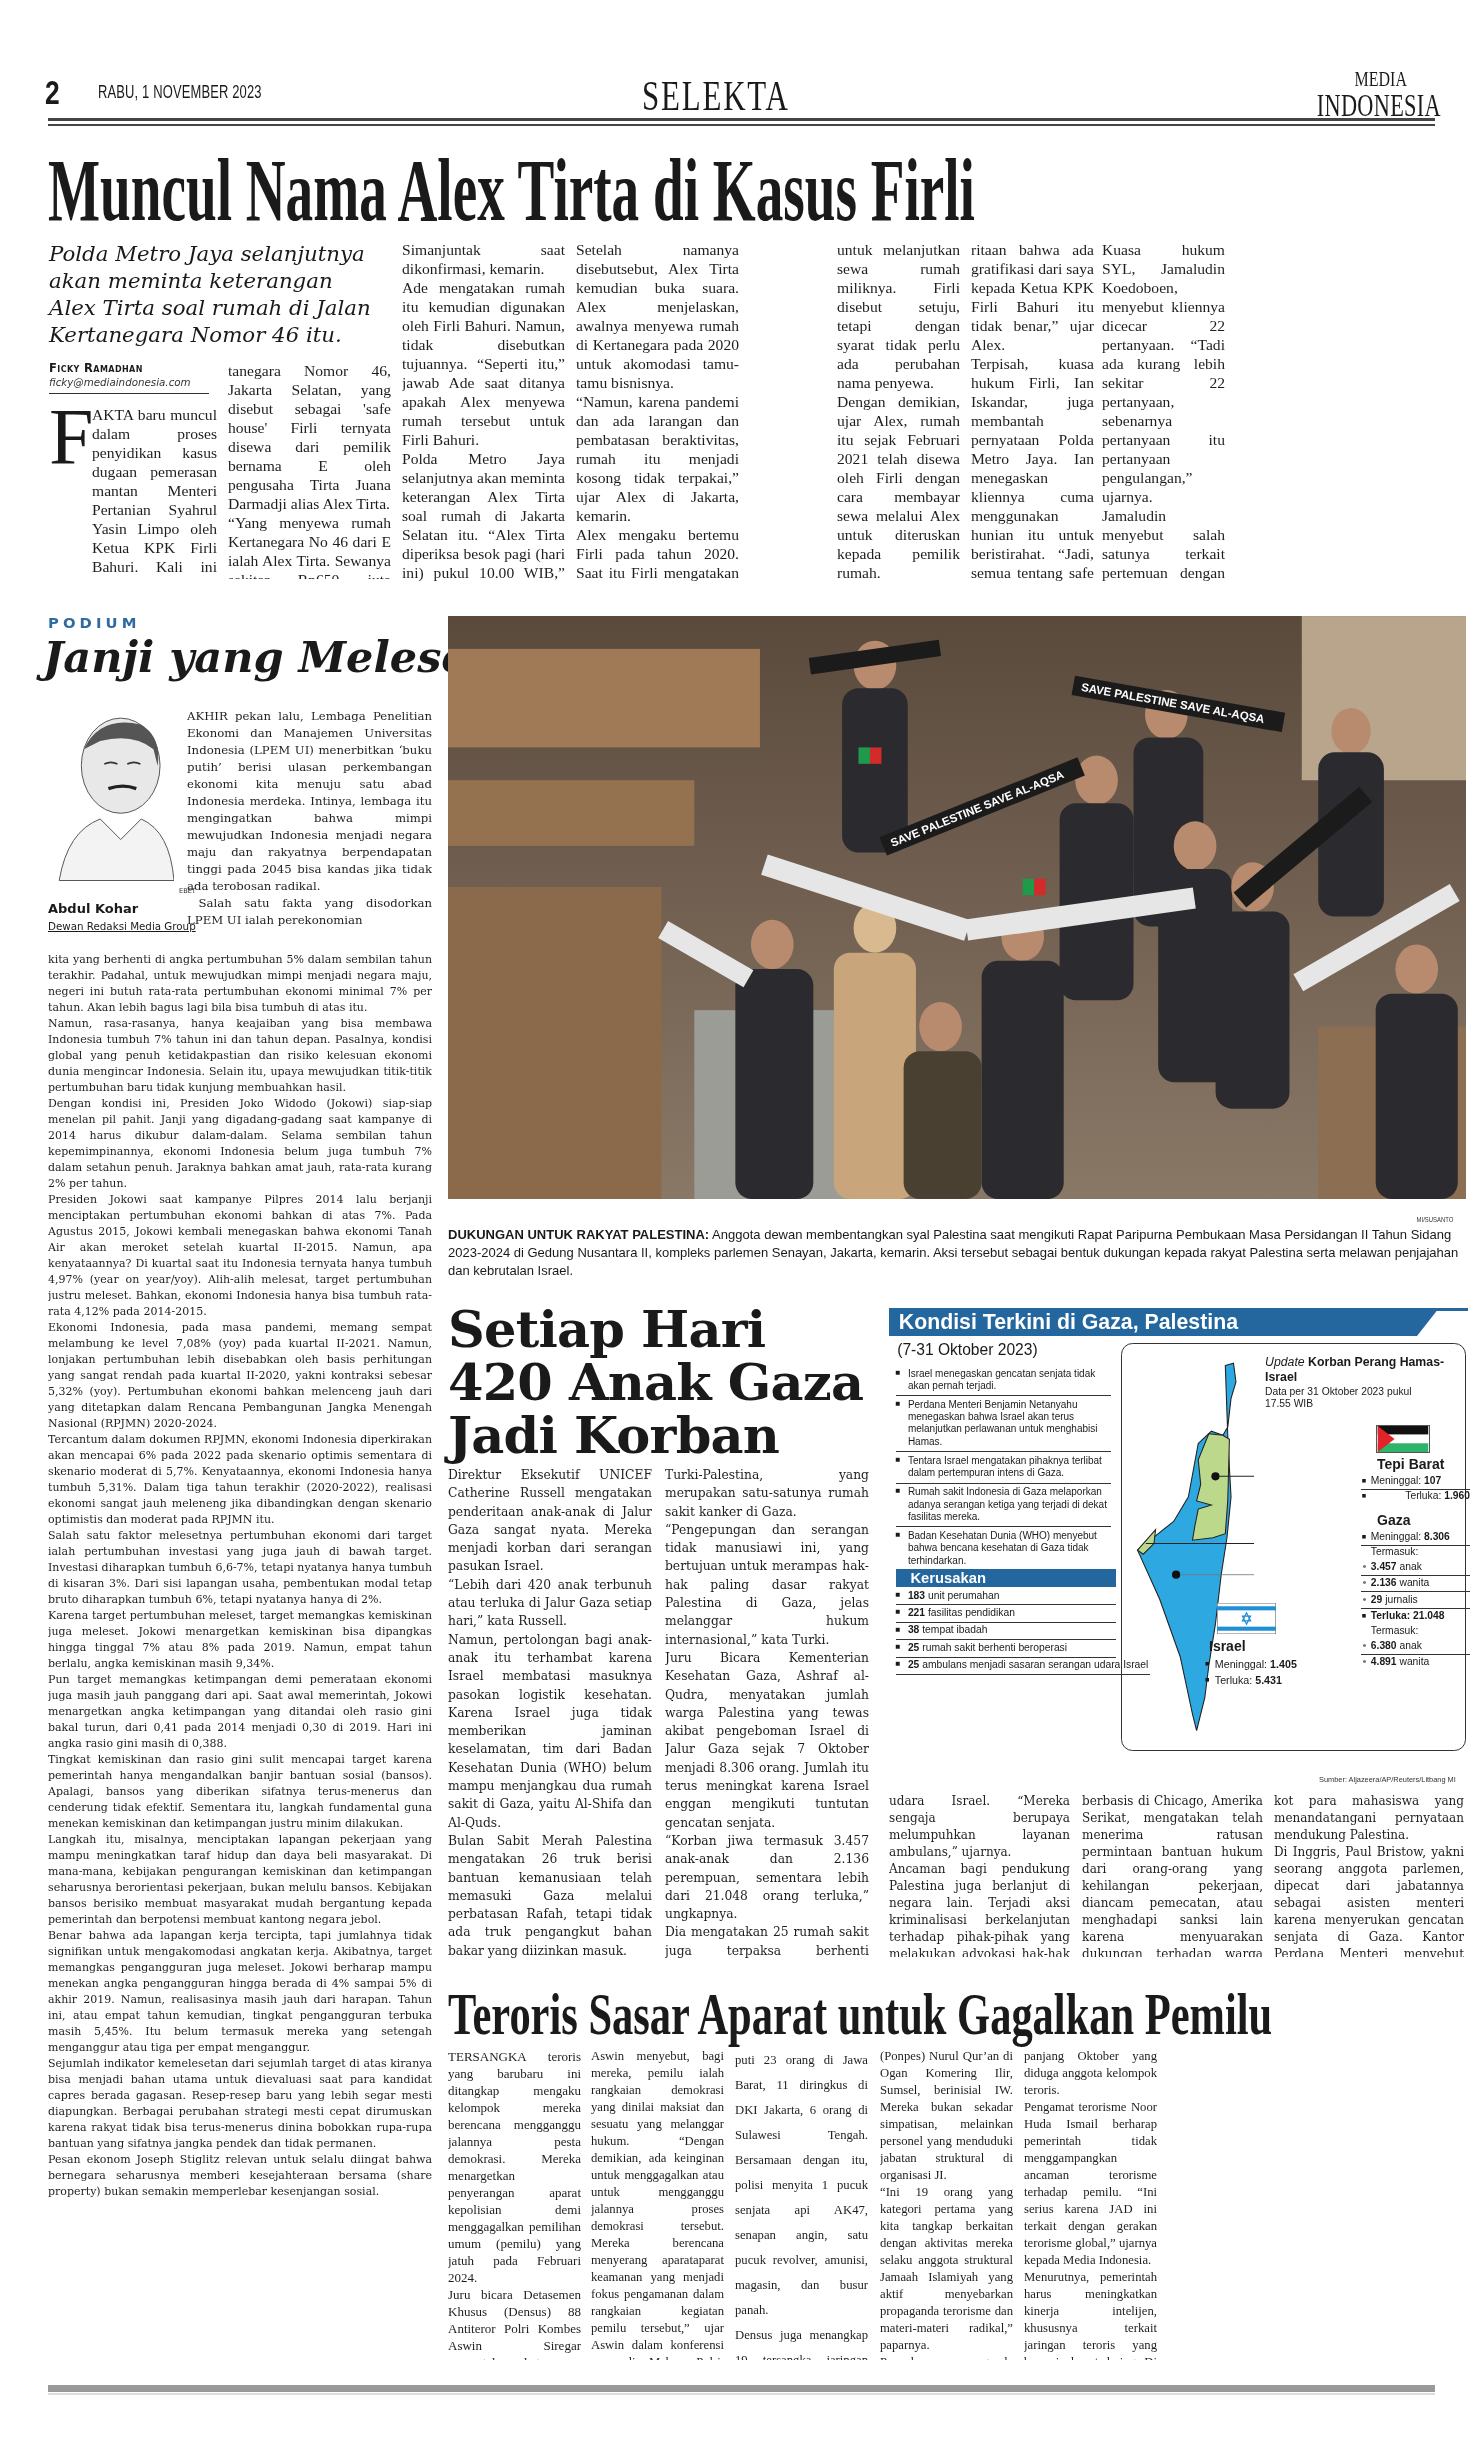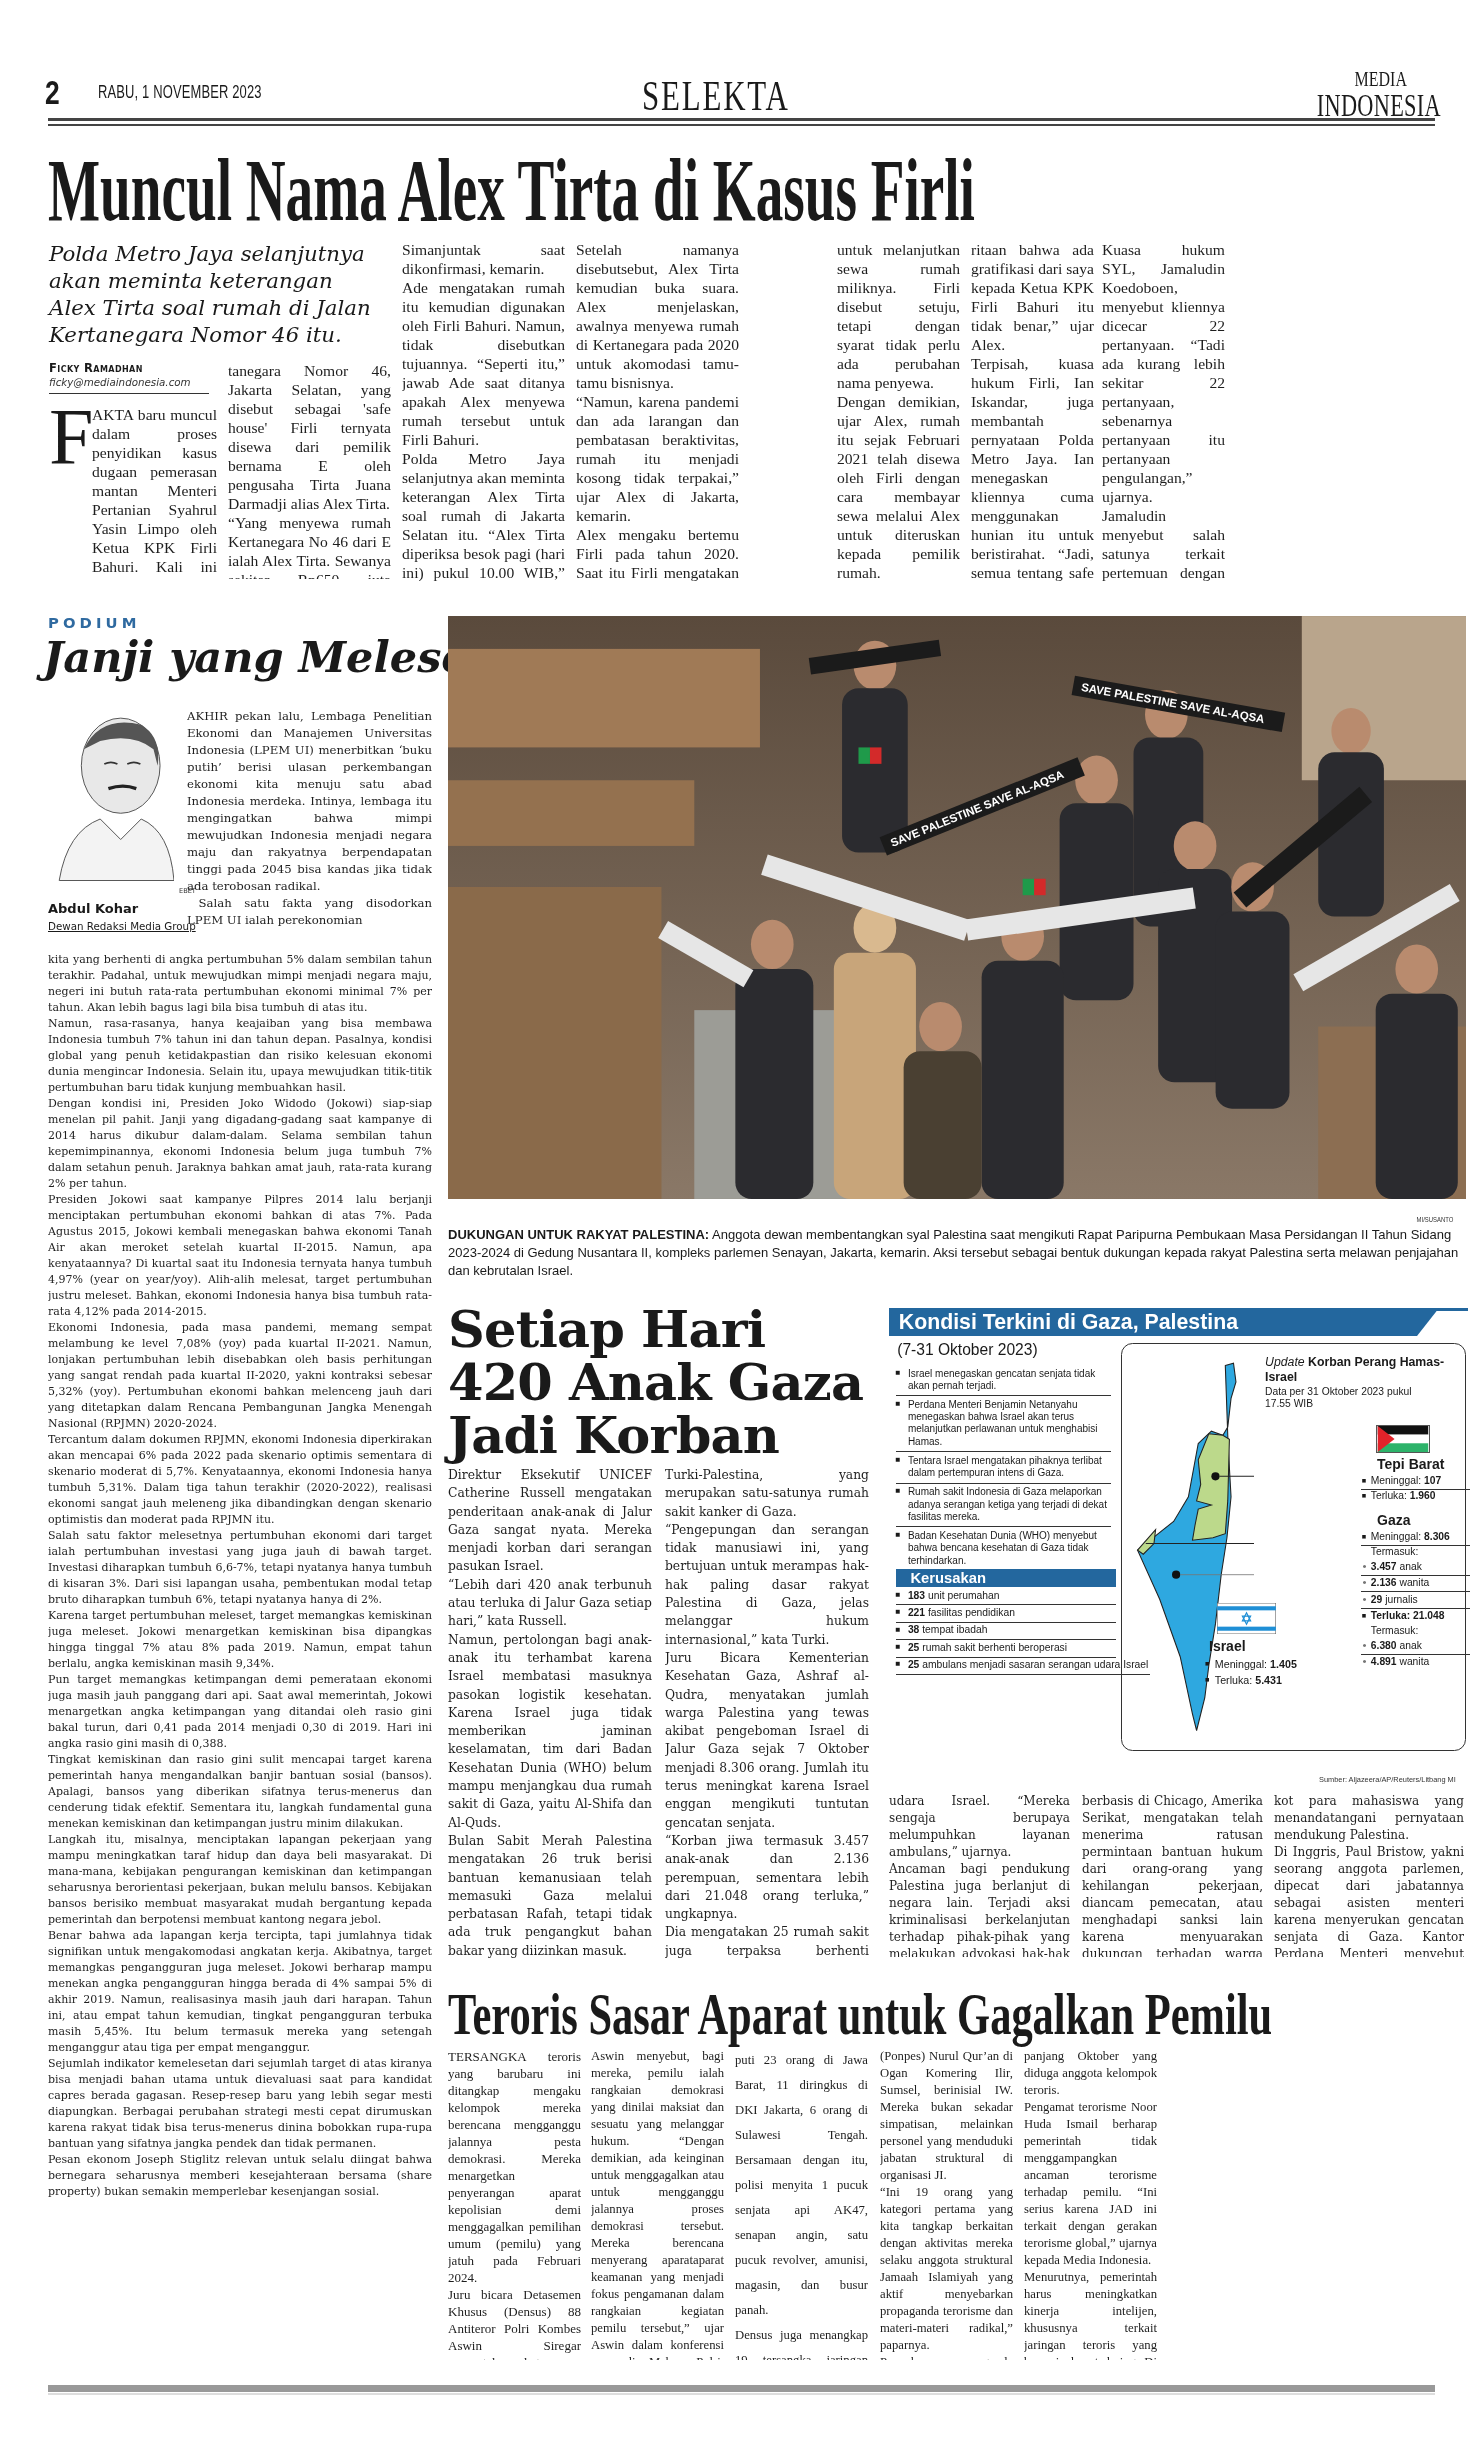--- a/index.html
+++ b/index.html
@@ -288,21 +288,21 @@
   <div class="upd-sub">Data per 31 Oktober 2023 pukul 17.55 WIB</div>
 
   <svg class="flag-ps" viewBox="0 0 66 34">
     <rect width="66" height="11.3" fill="#111"></rect>
       <rect y="11.3" width="66" height="11.3" fill="#fff"></rect>
       <rect y="22.6" width="66" height="11.4" fill="#2db36a"></rect>
     <polygon points="0,0 22,17 0,34" fill="#e2232a"></polygon>
   </svg>
   <div class="region" style="left:488px; top:148px;">Tepi Barat</div>
   <div class="stat-row sq" style="left:472px; top:166px;"><span>Meninggal:</span> <b>107</b></div>
-  <div class="stat-row sq noline" style="left:472px; top:181px;"><span>Terluka:</span> <b>1.960</b></div>
+  <div class="stat-row sq noline" style="left:472px; top:181px;text-align:right;"><span>Terluka:</span> <b>1.960</b></div>
 
   <div class="region" style="left:488px; top:204px;">Gaza</div>
   <div class="stat-row sq" style="left:472px; top:222px;"><span>Meninggal:</span> <b>8.306</b></div>
   <div class="stat-row noline" style="left:472px; top:237px;">Termasuk:</div>
   <div class="stat-row dot" style="left:472px; top:252px;"><b>3.457</b> <span>anak</span></div>
   <div class="stat-row dot" style="left:472px; top:268px;"><b>2.136</b> <span>wanita</span></div>
   <div class="stat-row dot" style="left:472px; top:285px;"><b>29</b> <span>jurnalis</span></div>
   <div class="stat-row sq noline" style="left:472px; top:301px;font-weight:bold;"><span>Terluka:</span> <b>21.048</b></div>
   <div class="stat-row noline" style="left:472px; top:316px;">Termasuk:</div>
   <div class="stat-row dot" style="left:472px; top:331px;"><b>6.380</b> <span>anak</span></div>

